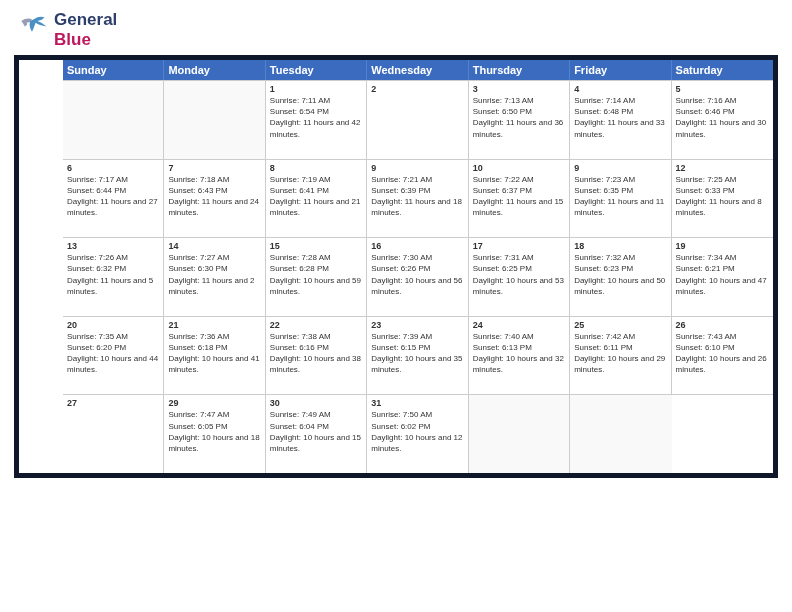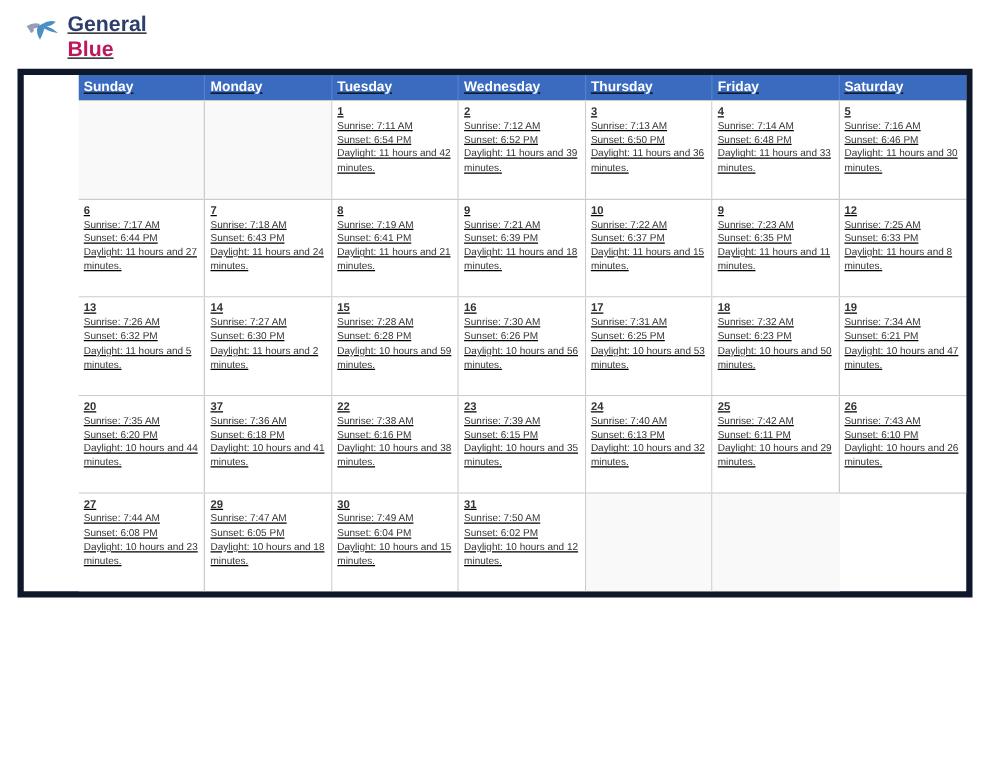--- a/index.html
+++ b/index.html
@@ -9,21 +9,20 @@
       font-family: Arial, sans-serif;
       background: #fff;
       overflow: hidden;
     }
     .page {
       width: 792px;
       height: 488px;
       padding: 10px 14px 10px 14px;
       display: flex;
       flex-direction: column;
-      text-decoration: underline;
     }
     .header {
       display: flex;
       justify-content: space-between;
       align-items: flex-start;
       margin-bottom: 6px;
     }
     .title-area {
       text-align: right;
     }
@@ -142,21 +141,20 @@
 
     <div class="cal-row">
           <div class="cal-cell empty"></div>
           <div class="cal-cell empty"></div>
           <div class="cal-cell">
             <span class="cell-day">1</span>
             <div class="cell-info">Sunrise: 7:11 AM<br>Sunset: 6:54 PM<br>Daylight: 11 hours and 42 minutes.</div>
           </div>
           <div class="cal-cell">
             <span class="cell-day">2</span>
-            <div class="cell-info">Sunrise: 7:12 AM<br>Sunset: 6:52 PM<br>Daylight: 11 hours and 39 minutes.</div>
           </div>
           <div class="cal-cell">
             <span class="cell-day">3</span>
             <div class="cell-info">Sunrise: 7:13 AM<br>Sunset: 6:50 PM<br>Daylight: 11 hours and 36 minutes.</div>
           </div>
           <div class="cal-cell">
             <span class="cell-day">4</span>
             <div class="cell-info">Sunrise: 7:14 AM<br>Sunset: 6:48 PM<br>Daylight: 11 hours and 33 minutes.</div>
           </div>
           <div class="cal-cell">
@@ -223,21 +221,21 @@
             <span class="cell-day">19</span>
             <div class="cell-info">Sunrise: 7:34 AM<br>Sunset: 6:21 PM<br>Daylight: 10 hours and 47 minutes.</div>
           </div>
         </div>
         <div class="cal-row">
           <div class="cal-cell">
             <span class="cell-day">20</span>
             <div class="cell-info">Sunrise: 7:35 AM<br>Sunset: 6:20 PM<br>Daylight: 10 hours and 44 minutes.</div>
           </div>
           <div class="cal-cell">
-            <span class="cell-day">37</span>
+            <span class="cell-day">21</span>
             <div class="cell-info">Sunrise: 7:36 AM<br>Sunset: 6:18 PM<br>Daylight: 10 hours and 41 minutes.</div>
           </div>
           <div class="cal-cell">
             <span class="cell-day">22</span>
             <div class="cell-info">Sunrise: 7:38 AM<br>Sunset: 6:16 PM<br>Daylight: 10 hours and 38 minutes.</div>
           </div>
           <div class="cal-cell">
             <span class="cell-day">23</span>
             <div class="cell-info">Sunrise: 7:39 AM<br>Sunset: 6:15 PM<br>Daylight: 10 hours and 35 minutes.</div>
           </div>
@@ -250,21 +248,20 @@
             <div class="cell-info">Sunrise: 7:42 AM<br>Sunset: 6:11 PM<br>Daylight: 10 hours and 29 minutes.</div>
           </div>
           <div class="cal-cell">
             <span class="cell-day">26</span>
             <div class="cell-info">Sunrise: 7:43 AM<br>Sunset: 6:10 PM<br>Daylight: 10 hours and 26 minutes.</div>
           </div>
         </div>
         <div class="cal-row">
           <div class="cal-cell">
             <span class="cell-day">27</span>
-            <div class="cell-info">Sunrise: 7:44 AM<br>Sunset: 6:08 PM<br>Daylight: 10 hours and 23 minutes.</div>
           </div>
           <div class="cal-cell">
             <span class="cell-day">29</span>
             <div class="cell-info">Sunrise: 7:47 AM<br>Sunset: 6:05 PM<br>Daylight: 10 hours and 18 minutes.</div>
           </div>
           <div class="cal-cell">
             <span class="cell-day">30</span>
             <div class="cell-info">Sunrise: 7:49 AM<br>Sunset: 6:04 PM<br>Daylight: 10 hours and 15 minutes.</div>
           </div>
           <div class="cal-cell">

